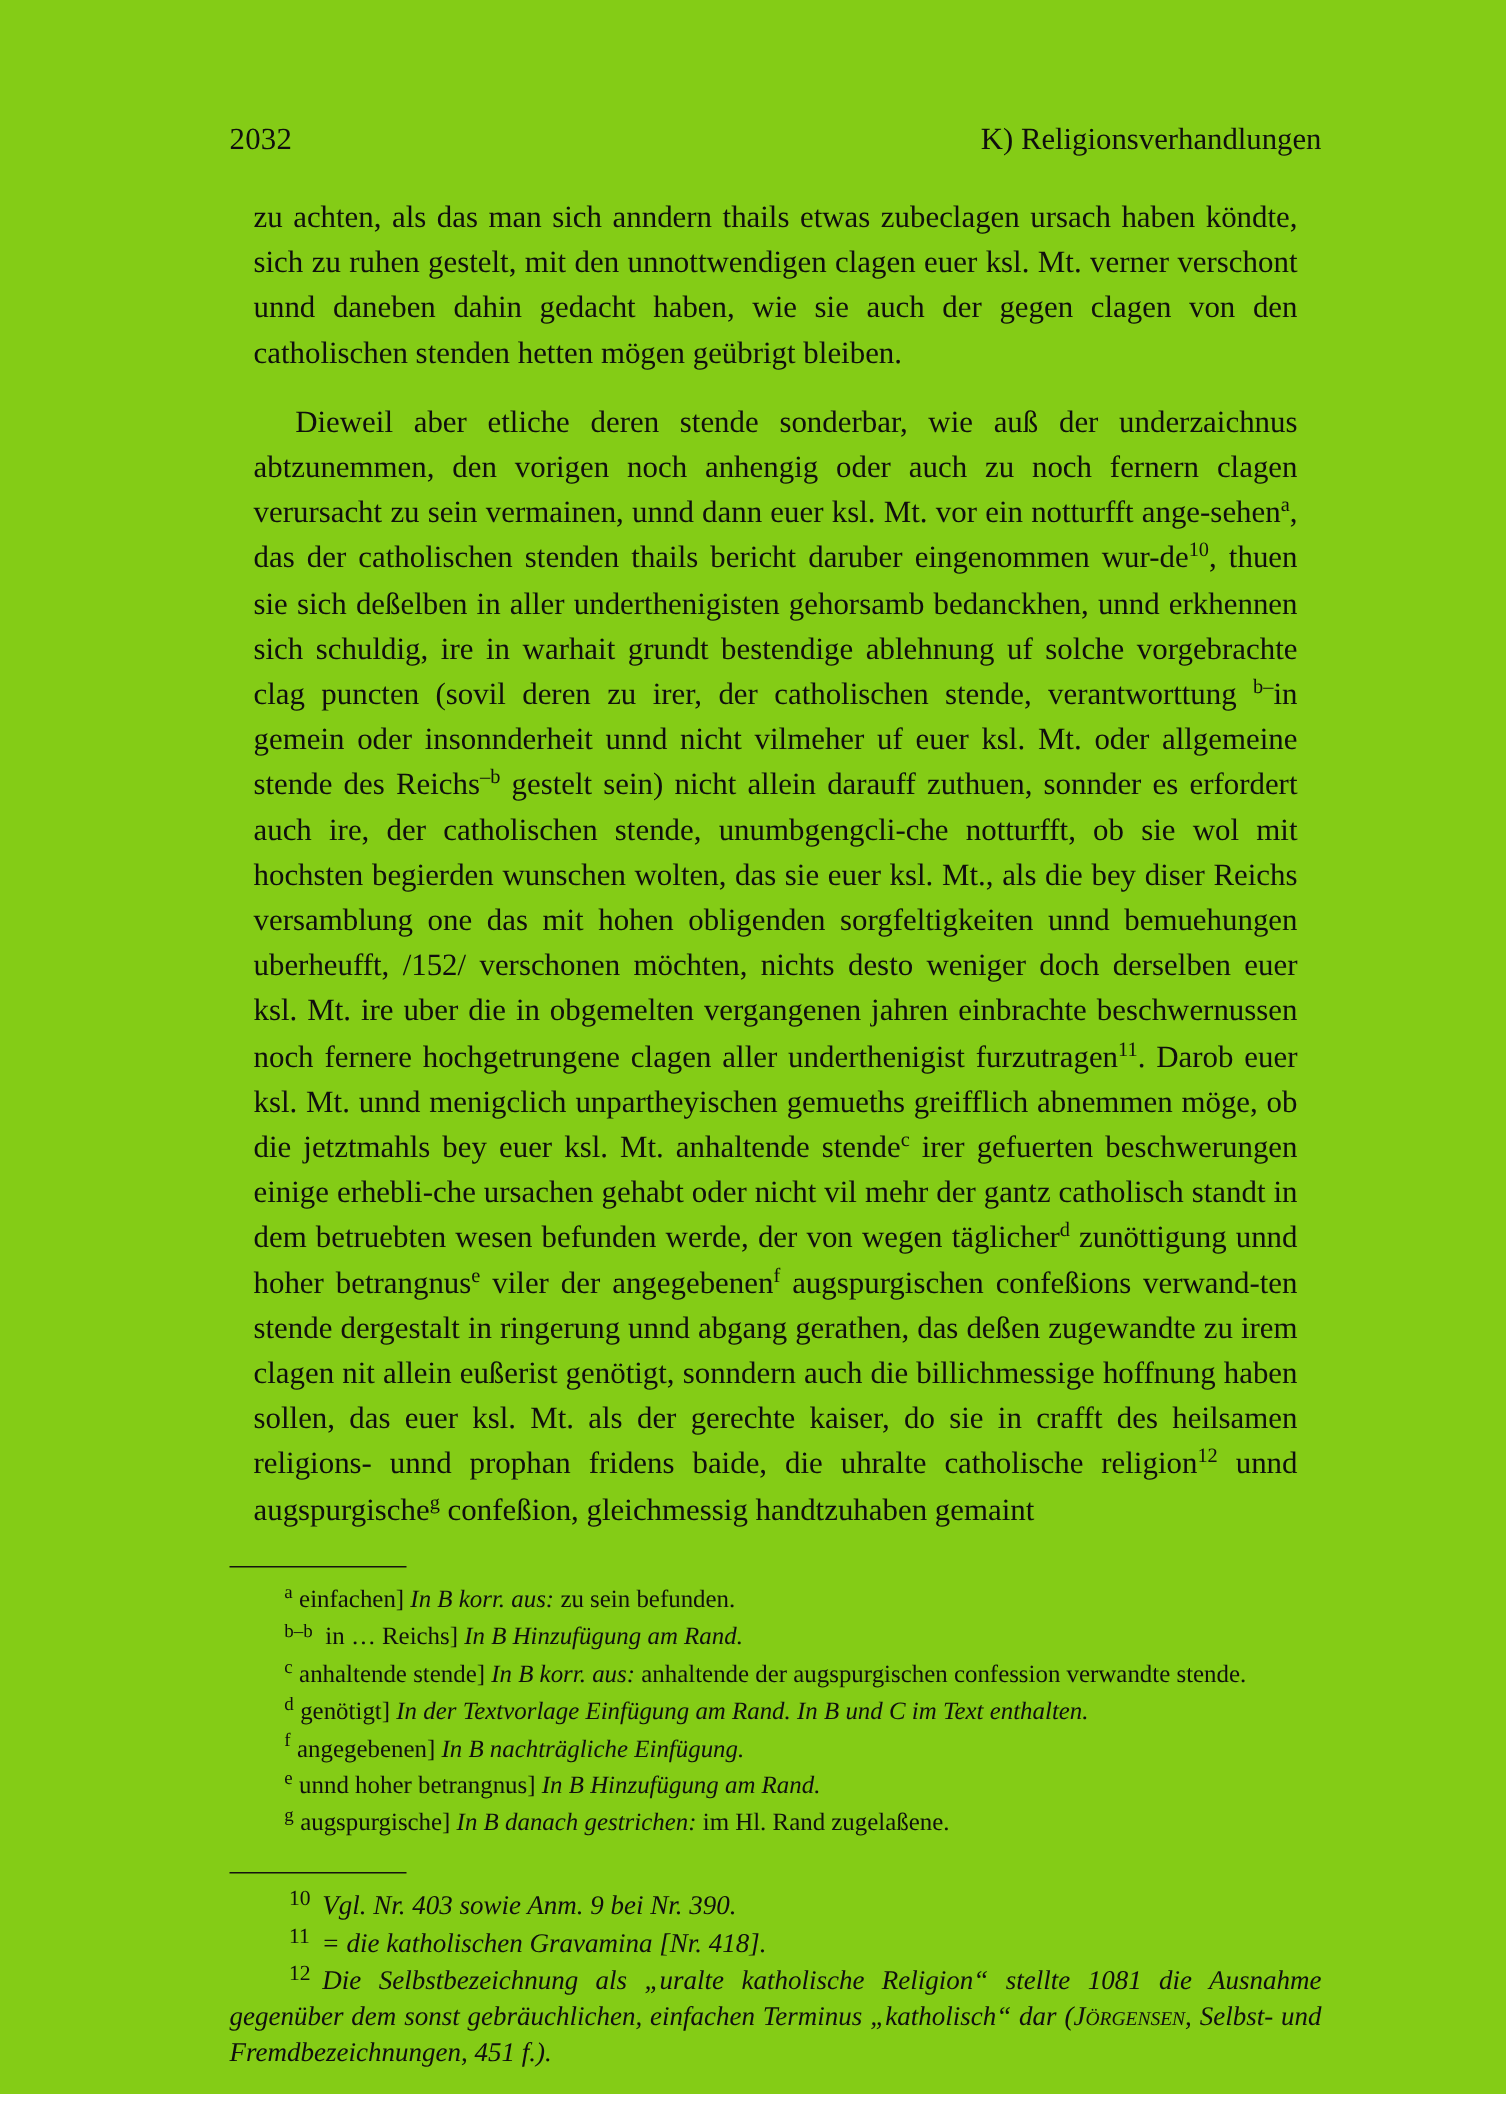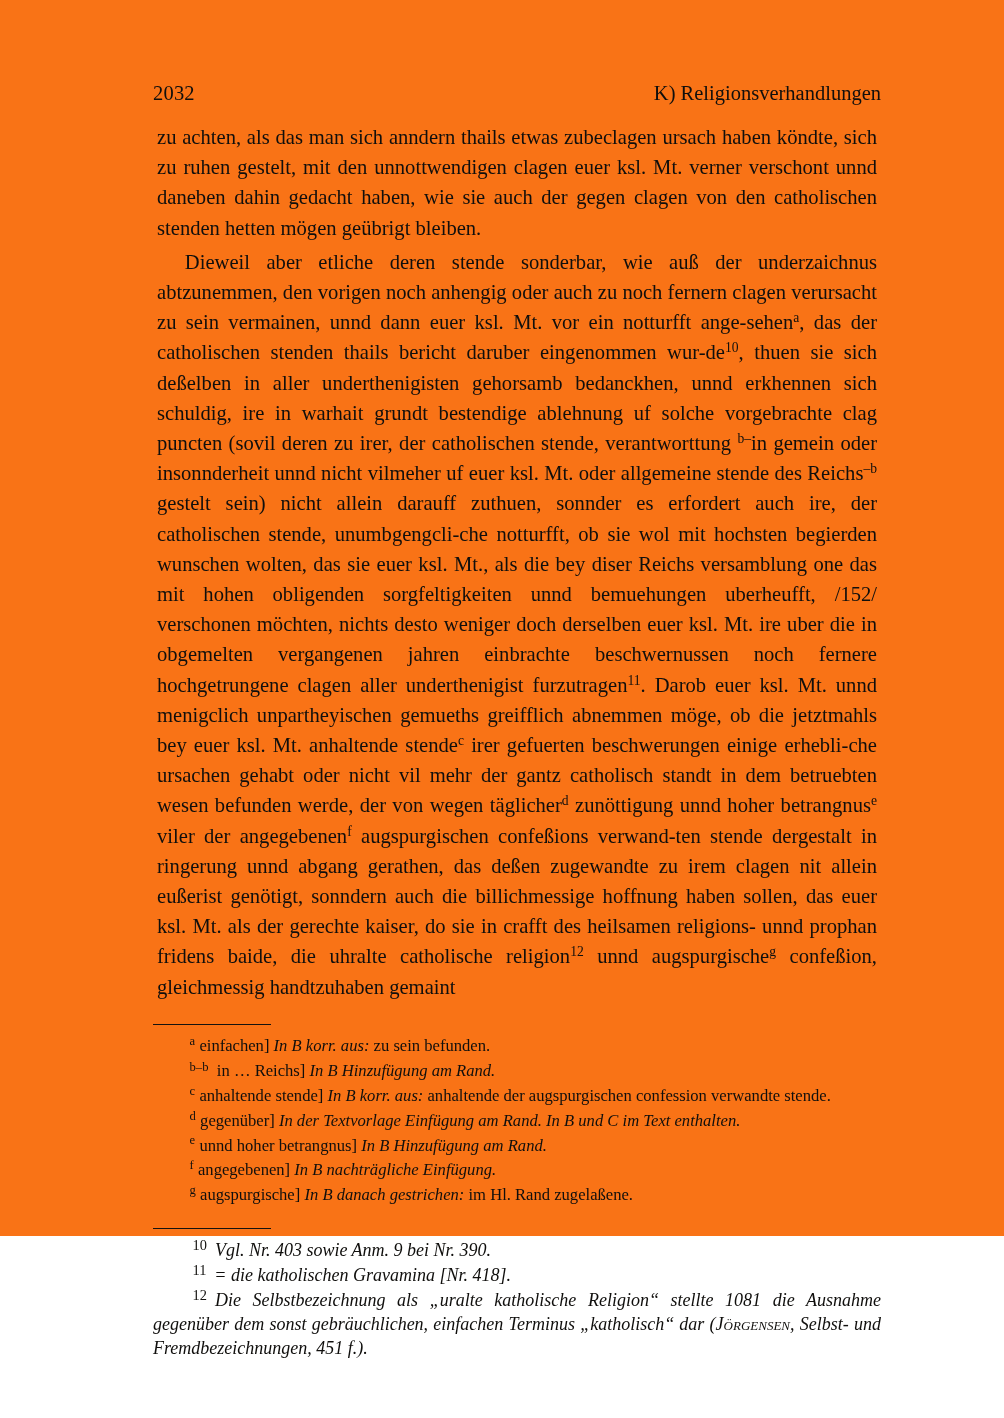--- a/index.html
+++ b/index.html
@@ -14,22 +14,22 @@
     position: relative;
     font-family: "Liberation Serif", "DejaVu Serif", serif;
     color: #100f0d;
     overflow: hidden;
   }
 
   .page {
     position: absolute;
     left: 0; top: 0;
     width: 1004px;
-    height: 1236px;
-    background: #f97316;
+    height: 1396px;
+    background: #84cc16;
   }
 
   .content {
     position: absolute;
     left: 153px;
     top: 72px;
     width: 728px;
   }
 
   
@@ -57,21 +57,21 @@
   
   .body-text {
     margin-top: 8px;
     font-size: 20.6px;
     line-height: 30.2px;
     text-align: justify;
     text-justify: inter-word;
     hyphens: none;
   }
   .body-text p {
-    margin: 4px;
+    margin: 16px;
   }
   .body-text p.indent {
     text-indent: 1.35em;
   }
 
   sup.note {
     font-size: 0.66em;
     vertical-align: 0.52em;
     line-height: 0;
   }
@@ -153,25 +153,25 @@
 
     <div class="apparatus">
       <div class="rule"></div>
 
       <p class="app-note"><span class="sig">a</span><span>einfachen]</span><i> In B korr. aus:</i><span> zu sein befunden.</span></p>
 
       <p class="app-note"><span class="sig wide">b–b</span><span> in … Reichs]</span><i> In B Hinzufügung am Rand.</i><span></span></p>
 
       <p class="app-note"><span class="sig">c</span><span>anhaltende stende]</span><i> In B korr. aus:</i><span> anhaltende der augspurgischen confession verwandte stende.</span></p>
 
-      <p class="app-note"><span class="sig">d</span><span>gegenüber]</span><i> In der Textvorlage Einfügung am Rand. In B und C im Text enthalten.</i><span></span></p>
+      <p class="app-note"><span class="sig">d</span><span>genötigt]</span><i> In der Textvorlage Einfügung am Rand. In B und C im Text enthalten.</i><span></span></p>
+
+      <p class="app-note"><span class="sig">f</span><span>angegebenen]</span><i> In B nachträgliche Einfügung.</i><span></span></p>
 
       <p class="app-note"><span class="sig">e</span><span>unnd hoher betrangnus]</span><i> In B Hinzufügung am Rand.</i><span></span></p>
-
-      <p class="app-note"><span class="sig">f</span><span>angegebenen]</span><i> In B nachträgliche Einfügung.</i><span></span></p>
 
       <p class="app-note"><span class="sig">g</span><span>augspurgische]</span><i> In B danach gestrichen:</i><span> im Hl. Rand zugelaßene.</span></p>
     </div>
 
     <div class="footnotes">
       <div class="rule"></div>
 
       <p class="fn"><span class="num">10</span><span>Vgl. Nr. 403 sowie Anm. 9 bei Nr. 390.</span></p>
 
       <p class="fn"><span class="num">11</span><span>= die katholischen Gravamina [Nr. 418].</span></p>

